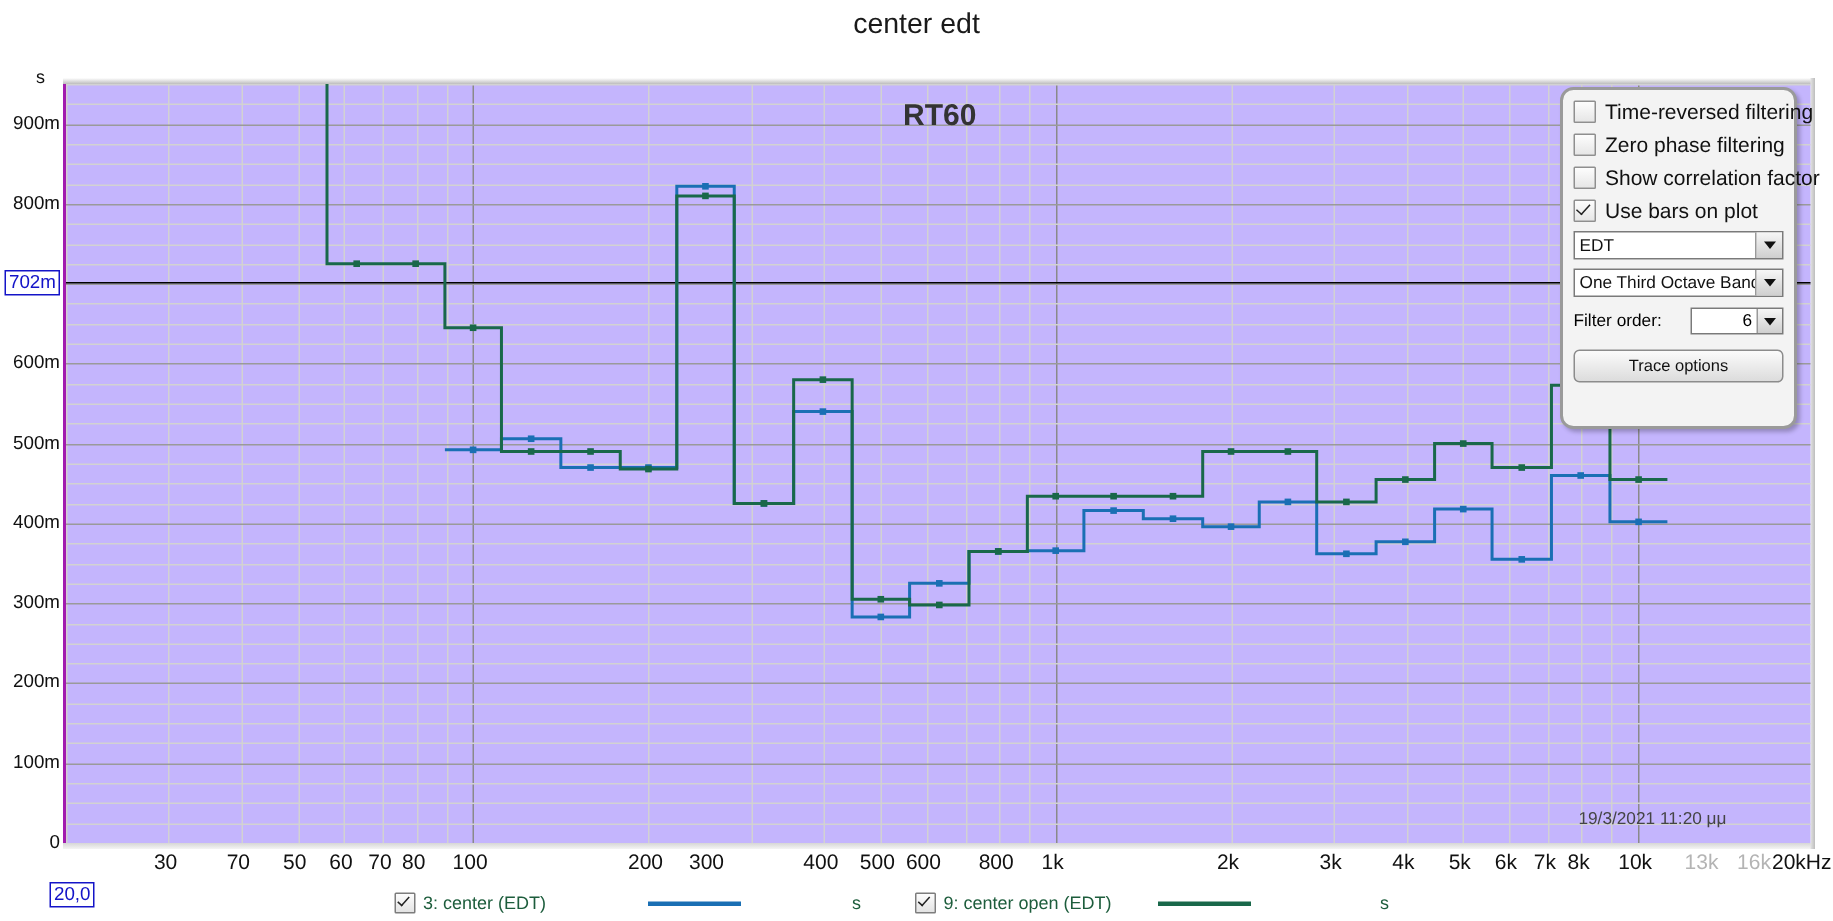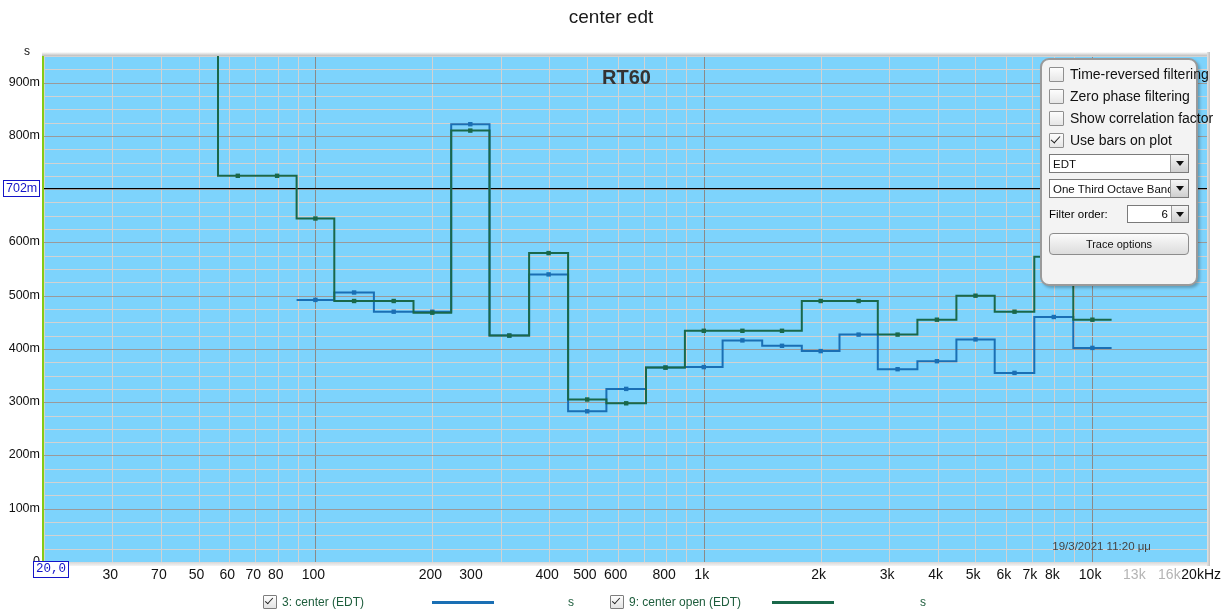--- a/index.html
+++ b/index.html
@@ -14,22 +14,22 @@
   
   #win-title{
     position:absolute;left:0;top:6px;width:1222px;
     text-align:center;font-size:19px;color:#1a1a1a;
     font-family:"Liberation Sans", sans-serif;
   }
   
   #plot-wrap{position:absolute;left:0;top:44px;width:1222px;height:525px;}
   #plot-area{
     position:absolute;left:42px;top:12px;width:1165px;height:506px;
-    background:#7dd3fc;
-    border-left:2px solid #84cc16;
+    background:#c4b5fd;
+    border-left:2px solid #a21caf;
     box-sizing:border-box;
     overflow:hidden;
   }
   #plot-topline{
     position:absolute;left:42px;top:8px;width:1167px;height:4px;
     background:linear-gradient(#fff,#bdbdbd);
   }
   #plot-botline{
     position:absolute;left:42px;top:518px;width:1167px;height:4px;
     background:linear-gradient(#d6d6d6,#f4f4f4);
@@ -56,23 +56,23 @@
   .xlab{position:absolute;font-size:14px;color:#111;transform:translateX(-50%);white-space:nowrap;}
   .xlab.dim{color:#b4b4b4;}
 
   
   #ycursor-box{
     position:absolute;left:3px;top:181px;
     border:1px solid #1414c8;background:#fff;color:#1414c8;
     font-size:12.5px;padding:0 2px;line-height:15px;
   }
   #xcursor-box{
-    position:absolute;left:33px;top:561px;
+    position:absolute;left:33px;top:588px;
     border:1px solid #1414c8;background:#fff;color:#1414c8;
-    font-size:12.5px;padding:0 2px;line-height:15px;font-family:Liberation Mono, monospace;
+    font-size:12.5px;padding:0 2px;line-height:15px;
   }
   #ycursor-line{
     position:absolute;left:0;width:1165px;height:1px;background:#000;
   }
 
   
   #rt60-label{
     position:absolute;left:0;top:10px;width:1165px;text-align:center;
     font-size:20px;font-weight:bold;color:#333;
     font-family:"Liberation Sans", sans-serif;

